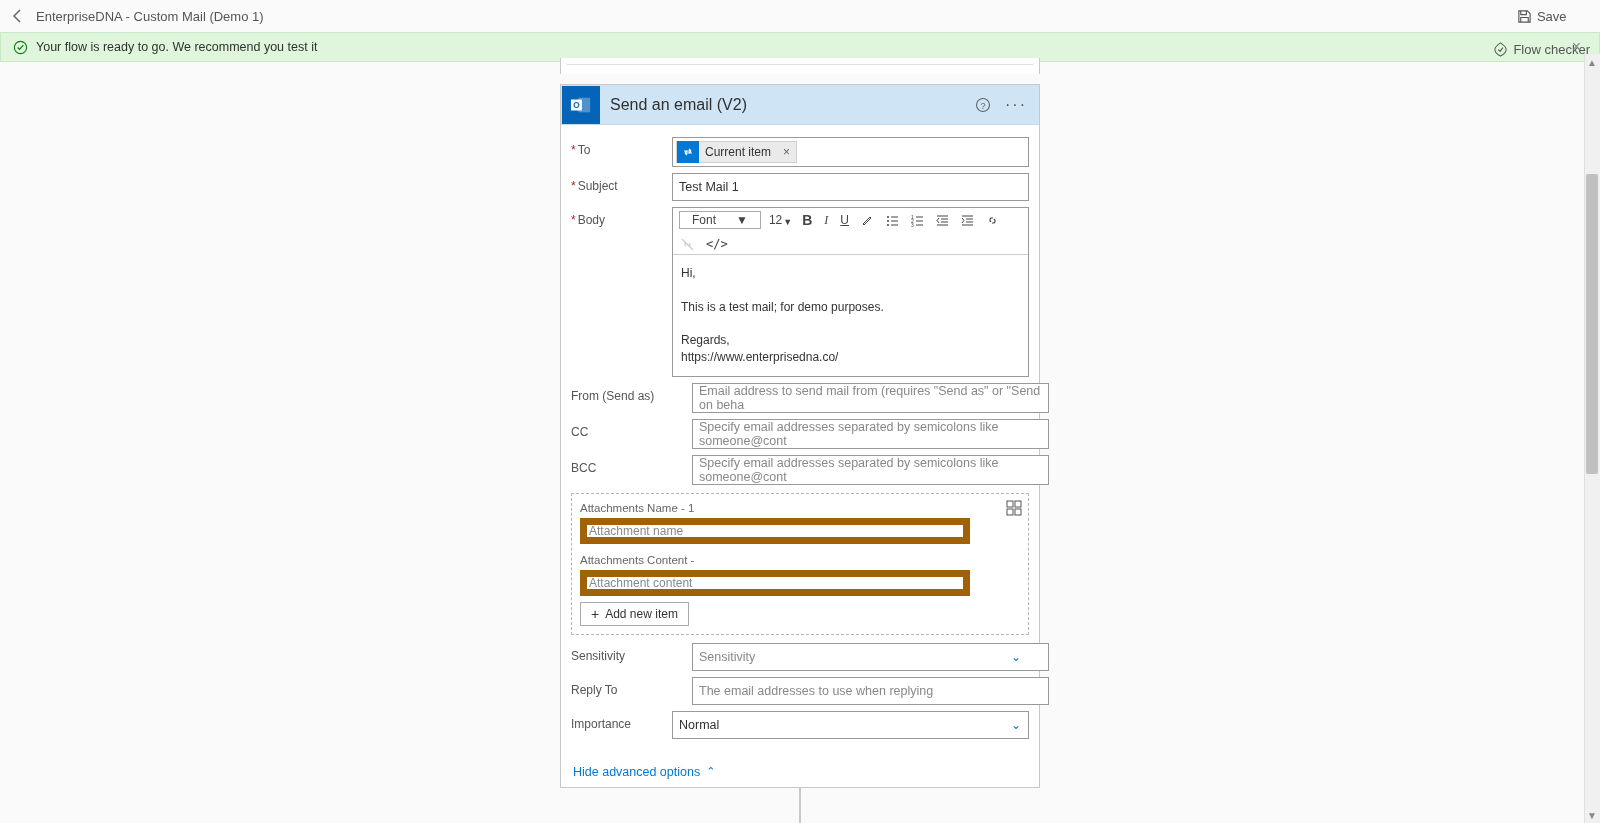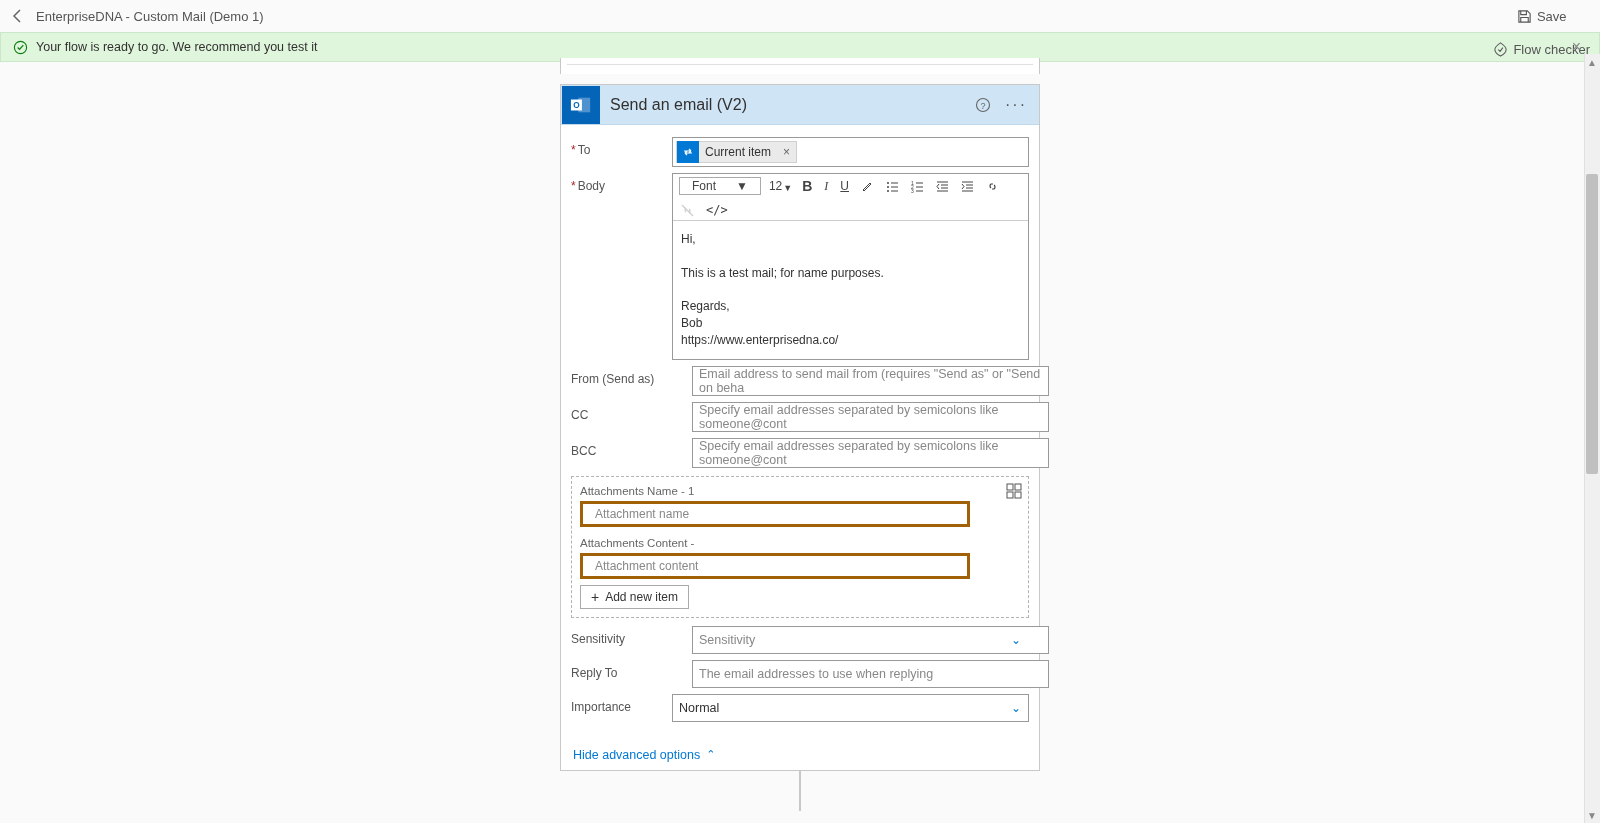--- a/index.html
+++ b/index.html
@@ -40,21 +40,21 @@
 .rte-toolbar { display: flex; align-items: center; gap: 8px; border-bottom: 1px solid #ccc; padding: 3px 6px; font-size: 12px; color: #444; flex-wrap: wrap; }
 .rte-font { border: 1px solid #aaa; padding: 1px 12px; display: flex; align-items: center; gap: 20px; background:#fff; font-size:12px;}
 .rte-size { display: flex; align-items: flex-end; gap: 1px; }
 .rte-btn { cursor: pointer; padding: 0 2px; color:#444; display:flex; align-items:center;}
 .rte-content { padding: 10px 8px; font-size: 12px; color: #333; min-height: 110px; line-height: 1.4; }
 .rte-content p { margin: 0; }
 .select { position: relative; }
 .select .chev { position: absolute; right: 8px; top: 50%; transform: translateY(-50%); color: #0078d4; font-size: 12px; pointer-events:none;}
 .dashed-section { border: 1px dashed #b3b3b3; padding: 8px; position: relative; margin: 8px 0; }
 .dashed-label { font-size: 11.5px; color: #666; margin-bottom: 4px; }
-.inner-box { border: 3px solid #a16207; height: 26px; font-size: 12px; padding: 0 12px; display: flex; align-items: center; color: #888; width: 390px; }
+.inner-box { border: 7px solid #a16207; height: 26px; font-size: 12px; padding: 0 2px; display: flex; align-items: center; color: #888; width: 390px; }
 .mode-icon { position: absolute; right: 6px; top: 6px; color: #555; cursor: pointer; }
 .add-item-btn { border: 1px solid #aaa; background: #fff; padding: 4px 10px; font-size: 12px; display: inline-flex; align-items: center; gap: 6px; cursor: pointer; margin-top: 6px; color:#333;}
 .hide-adv { color: #0078d4; font-size: 12.5px; display: flex; align-items: center; gap: 6px; cursor: pointer; padding: 8px 12px; }
 .vline { width: 2px; height: 40px; background: #c8c8c8; margin: 0 auto; }
 .scrollbar-stub { position:absolute; right:0; top:0; bottom:0; width:16px; background:#f0f0f0; border-left:1px solid #e0e0e0;}
 .scrollbar-thumb { position:absolute; right:2px; top:120px; width:12px; height:300px; background:#c0c0c0; border-radius:2px;}
 .scrollbar-arrow { position:absolute; right:0; width:16px; height:16px; display:flex; align-items:center; justify-content:center; color:#888; font-size:10px;}
 </style>
 </head>
 <body>
@@ -149,20 +149,28 @@
                       <path d="M2 5 H9 M9 5 L7 3 M9 5 L7 7 M10 7 H3 M3 7 L5 5 M3 7 L5 9" stroke="#fff" stroke-width="1.2" fill="none"></path>
                     </svg>
               </span>
               <span class="token-label">Current item</span>
               <span class="token-x">×</span>
             </span>
           </div>
         </div>
       </div>
 
+      <div class="field-row">
+        <div class="field-label"><span class="req">*</span><span>Subject</span></div>
+        <div class="field-input">
+          <div class="box">
+                <span>Test Mail 1</span>
+              </div>
+        </div>
+      </div>
 
       <div class="field-row">
         <div class="field-label"><span class="req">*</span><span>Body</span></div>
         <div class="field-input">
           <div class="rte">
             <div class="rte-toolbar">
               <span class="rte-font">
                     <span>Font</span>
                     <span>▼</span>
                   </span>
@@ -224,24 +232,23 @@
               <span class="rte-btn">
                     <svg width="13" height="13" viewBox="0 0 13 13">
                       <path d="M5 8 A2.5 2.5 0 0 1 5 4 M8 5 A2.5 2.5 0 0 1 8 9 M1 1 L12 12" stroke="#ccc" fill="none" stroke-width="1.2"></path>
                     </svg>
                   </span>
               <span class="rte-btn" style="font-family:monospace; font-size:12px;">&lt;/&gt;</span>
             </div>
             <div class="rte-content">
               <p>Hi,</p>
               <p>&nbsp;</p>
-              <p>This is a test mail; for name purposes.</p>
+              <p>This is a test mail; for demo purposes.</p>
               <p>&nbsp;</p>
               <p>Regards,</p>
-              <p>Bob</p>
               <p>https://www.enterprisedna.co/</p>
             </div>
           </div>
         </div>
       </div>
 
       <div class="field-row">
         <div class="field-label">From (Send as)</div>
         <div class="field-input">
               <div class="box placeholder">

